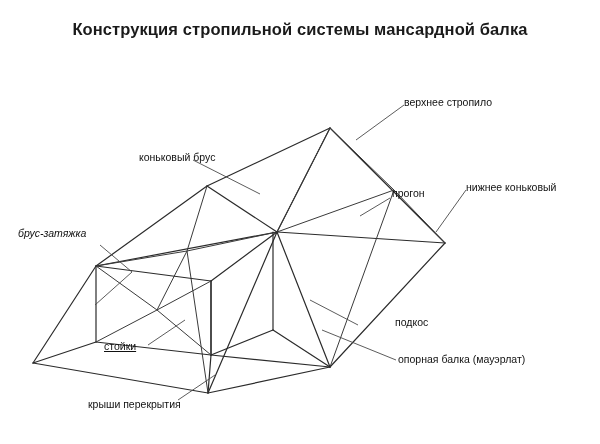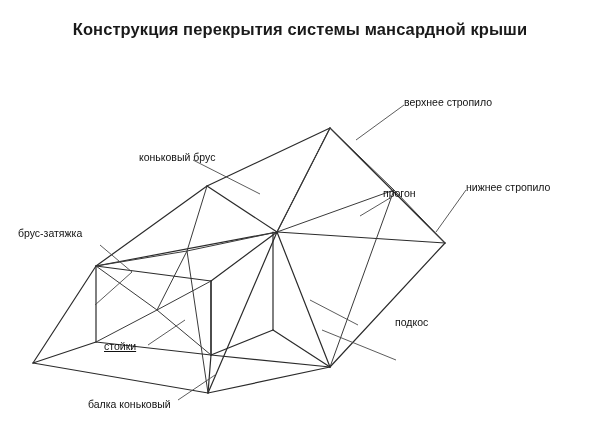--- a/index.html
+++ b/index.html
@@ -55,21 +55,21 @@
     font-size: 10.5px;
     color: #111111;
     white-space: nowrap;
   }
 </style>
 </head>
 <body>
 
 <div id="page">
 
-  <div id="title">Конструкция перекрытия системы мансардной крыши</div>
+  <div id="title">Конструкция стропильной системы мансардной балка</div>
 
   <svg id="drawing" viewBox="0 0 600 444">
 
     <g>
       <path class="struct" d="M 330 128 L 207 186"></path>
       <path class="struct" d="M 207 186 L 96 266"></path>
       <path class="struct" d="M 96 266 L 33 363"></path>
       <path class="struct" d="M 33 363 L 208 393"></path>
       <path class="struct" d="M 208 393 L 330 367"></path>
       <path class="struct" d="M 330 367 L 445 243"></path>
@@ -123,20 +123,21 @@
       <path class="leader" d="M 132 272 L 95 305"></path>
       <path class="leader" d="M 358 325 L 310 300"></path>
       <path class="leader" d="M 148 345 L 185 320"></path>
       <path class="leader" d="M 396 360 L 322 330"></path>
       <path class="leader" d="M 178 400 L 215 375"></path>
     </g>
   </svg>
 
   <div class="label" style="left:404px; top:96px;text-align:right;">верхнее стропило</div>
   <div class="label" style="left:92px; top:151px;padding-left:47px;">коньковый брус</div>
-  <div class="label" style="left:466px; top:181px;">нижнее стропило</div>
-  <div class="label" style="left:371px; top:187px;padding-left:12px;">прогон</div>
-  <div class="label" style="left:18px; top:227px;">брус-затяжка</div>
+  <div class="label" style="left:466px; top:181px;">нижнее коньковый</div>
+  <div class="label" style="left:380px; top:187px;padding-left:12px;">прогон</div>
+  <div class="label" style="left:18px; top:227px;font-style:italic;">брус-затяжка</div>
   <div class="label" style="left:360px; top:316px;padding-left:35px;">подкос</div>
   <div class="label" style="left:104px; top:340px;text-decoration:underline;">стойки</div>
-  <div class="label" style="left:88px; top:398px;">балка коньковый</div>
+  <div class="label" style="left:398px; top:353px;">опорная балка (мауэрлат)</div>
+  <div class="label" style="left:88px; top:398px;">крыши перекрытия</div>
 
 </div>
 
 </body></html>

